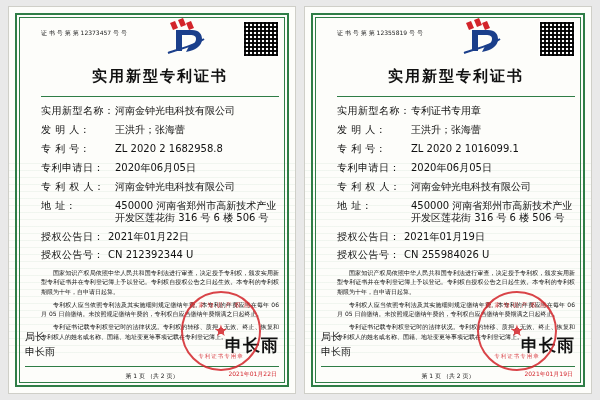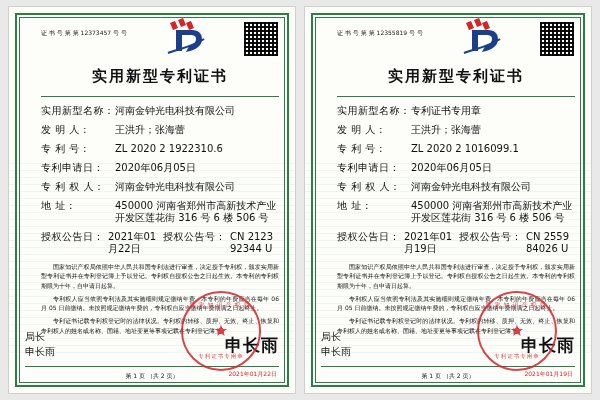--- a/index.html
+++ b/index.html
@@ -103,20 +103,21 @@
   }
   .val{
     flex:1;
     word-break:break-all;
   }
   .row2{
     display:flex;
     margin-bottom:7px;
     align-items:baseline;
     gap:6px;
+    flex-direction:column;
   }
   .half{
     flex:1;
     display:flex;
     align-items:baseline;
   }
   .half .lbl{width:auto;flex:0 0 auto;margin-right:4px;white-space:nowrap;}
   .para{
     font-size:6px;
     line-height:1.55;
@@ -260,21 +261,21 @@
         <div class="row">
           <div class="lbl">实用新型名称：</div>
           <div class="val">河南金钟光电科技有限公司</div>
         </div>
         <div class="row">
           <div class="lbl">发 明 人：</div>
           <div class="val">王洪升；张海蕾</div>
         </div>
         <div class="row">
           <div class="lbl">专 利 号：</div>
-          <div class="val">ZL 2020 2 1922310.6</div>
+          <div class="val">ZL 2020 2 1682958.8</div>
         </div>
         <div class="row">
           <div class="lbl">专利申请日：</div>
           <div class="val">2020年06月05日</div>
         </div>
         <div class="row">
           <div class="lbl">专 利 权 人：</div>
           <div class="val">河南金钟光电科技有限公司</div>
         </div>
         <div class="row">

